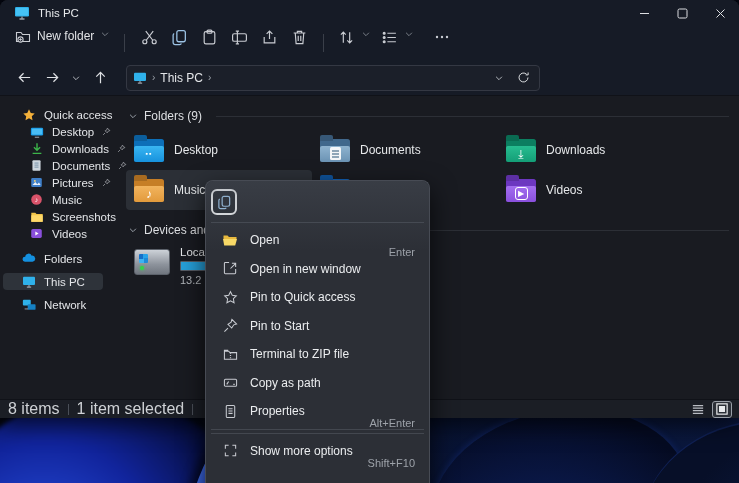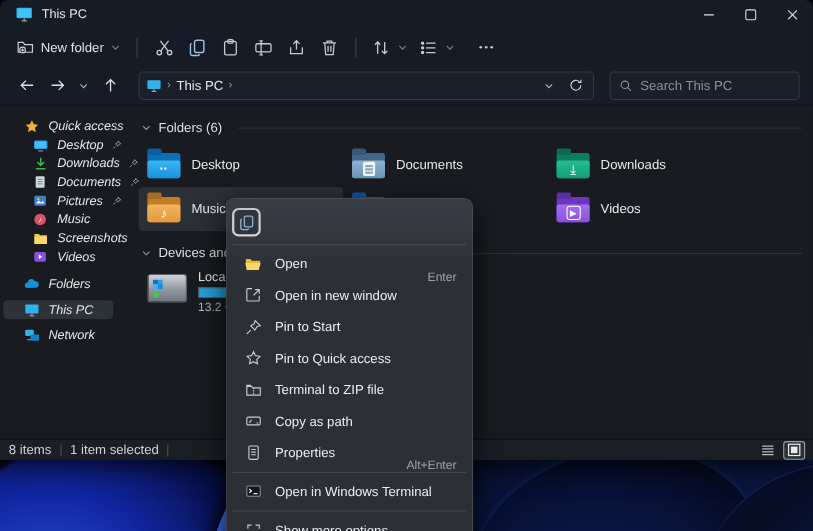--- a/index.html
+++ b/index.html
@@ -31,21 +31,21 @@
   .titlebar { height:26px; background:var(--mica); border-radius:8px 8px 0 0;
       display:flex; align-items:center; padding-left:14px; }
   .titlebar .app-icon { width:16px; height:14px; margin-right:8px; }
   .titlebar .title { font-size:11.5px; color:#e6e8ea; }
   .win-controls { margin-left:auto; display:flex; height:100%; }
   .win-btn { width:38px; height:100%; display:flex; align-items:center; justify-content:center;
       background:none; border:none; cursor:pointer; color:#dcdee1; }
 
   .toolbar { height:34px; background:var(--mica); display:flex; align-items:center; padding:0 10px; }
   .tb-btn { background:none; border:none; height:28px; min-width:30px; border-radius:4px;
-      display:flex; align-items:center; justify-content:center; gap:6px; cursor:pointer; color:#c9ccd2; padding:0 5px; }
+      display:flex; justify-content:center; gap:6px; cursor:pointer; color:#c9ccd2; padding:0 5px; }
   .tb-btn .lbl { font-size:12px; color:#dfe1e4; }
   .tb-sep { width:1px; height:18px; background:#3a3f49; margin:0 9px; }
   .chev { opacity:.75; }
 
   .addressrow { height:36px; background:var(--mica); display:flex; align-items:center; padding:0 12px; gap:4px;
       border-bottom:1px solid #101218; }
   .nav-btn { background:none; border:none; width:24px; height:24px; display:flex; align-items:center;
       justify-content:center; color:#dfe1e4; cursor:pointer; border-radius:4px; }
   .breadcrumb-box { margin-left:10px; flex:0 0 414px; height:26px; background:#1b1f29; border:1px solid #343843;
       border-radius:4px; display:flex; align-items:center; padding:0 6px; gap:5px; }
@@ -56,21 +56,21 @@
       border-radius:4px; display:flex; align-items:center; padding:0 8px; gap:7px; }
   .searchbox input { background:transparent; border:none; outline:none; color:#cfd2d6; font-size:12px; width:100%;
       font-family:"Liberation Sans",sans-serif; }
   .searchbox input::placeholder { color:#8d9299; }
 
   .body { position:relative; display:flex; height:303px; background:var(--panel); }
 
   
   .sidebar { width:120px; padding-top:10px; flex:none; }
   .side-item { height:17px; display:flex; align-items:center; gap:8px; padding-left:18px; padding-right:4px;
-      cursor:pointer; border-radius:4px; margin:0 17px 0 3px;font-style:italic; }
+      cursor:pointer; border-radius:4px; margin:0 17px 0 3px; }
   .side-item.child { padding-left:26px; }
   .side-item.selected { background:var(--selection); }
   .side-item .si-icon { width:15px; height:15px; flex:none; display:flex; align-items:center; justify-content:center; }
   .side-item .si-label { font-size:11.5px; color:#e3e5e8; white-space:nowrap; }
   .side-item .si-pin { margin-left:auto; opacity:.85; }
   .gap8 { margin-top:8px; } .gap6 { margin-top:6px; }
 
   
   .main { flex:1; padding:10px 0 0 6px; position:relative; }
   .section-hdr { display:flex; align-items:center; gap:6px; height:20px; padding-left:2px; }
@@ -109,21 +109,21 @@
       clip-path:polygon(0 0,100% 0,100% 100%,0 100%); border-radius:1px; }
   .drive-info { display:flex; flex-direction:column; gap:3px; }
   .drive-name { font-size:11.5px; color:#e6e8ea; }
   .drive-bar { width:100px; height:10px; background:#3a3f47; border:1px solid #555b64; border-radius:1px; }
   .drive-bar .fill { height:100%; background:var(--drivebar); }
   .drive-free { font-size:11px; color:#b3b7bc; }
 
   
   .statusbar { position:absolute; left:0; right:0; bottom:0; height:19px; background:#1b1e25;
       border-top:1px solid #101218; display:flex; align-items:center; padding:0 8px; gap:8px; }
-  .statusbar .st-text { font-size:12px; color:#cfd2d6; }
+  .statusbar .st-text { font-size:16px; color:#cfd2d6; }
   .st-div { width:1px; height:11px; background:#4a4f58; }
   .view-btns { margin-left:auto; display:flex; gap:6px; }
   .view-btn { width:18px; height:15px; background:none; border:none; display:flex; align-items:center;
       justify-content:center; cursor:pointer; border-radius:2px; }
   .view-btn.active { outline:1px solid #9aa0a8; background:#2c3037; }
 
   
   .context-menu { position:absolute; left:205px; top:180px; width:225px; height:320px;
       background:var(--menubg); border:1px solid #474b54; border-bottom:none; border-radius:8px 8px 0 0;
       box-shadow:0 10px 26px #000b; padding:4px; z-index:10; }
@@ -309,29 +309,20 @@
             </svg>
           </button>
         <button class="nav-btn" style="width:20px;height:20px;">
             <svg width="13" height="13" viewBox="0 0 16 16" fill="none" stroke="#dfe1e4" stroke-width="1.2">
               <path d="M13.5 8A5.5 5.5 0 1 1 11.8 4"></path>
               <path d="M13.7 1.8v3h-3"></path>
             </svg>
           </button>
       </div>
 
-      <div class="searchbox">
-        <span>
-            <svg width="12" height="12" viewBox="0 0 16 16" fill="none" stroke="#8d9299" stroke-width="1.3">
-              <circle cx="6.8" cy="6.8" r="4.5"></circle>
-              <path d="M10.3 10.3L14 14"></path>
-            </svg>
-          </span>
-        <input type="text" placeholder="Search This PC" style="">
-      </div>
     </div>
 
     <div class="body">
 
       <div class="sidebar">
         <div class="side-item">
           <span class="si-icon">
               <svg width="14" height="14" viewBox="0 0 16 16">
                 <path d="M8 1.5l2 4.1 4.5.6-3.3 3.2.8 4.5L8 11.7 4 13.9l.8-4.5L1.5 6.2l4.5-.6z" fill="#f3b03a"></path>
               </svg>
@@ -452,21 +443,21 @@
       </div>
 
       <div class="main">
 
         <div class="section-hdr">
           <span>
               <svg width="10" height="10" viewBox="0 0 12 12" fill="none" stroke="#9aa0a8" stroke-width="1.2">
                 <path d="M2.5 4.5L6 8l3.5-3.5"></path>
               </svg>
             </span>
-          <span class="hdr-label">Folders (6)</span>
+          <span class="hdr-label">Folders (9)</span>
           <span class="hdr-rule"></span>
         </div>
 
         <div class="tile-grid">
           <div class="tile">
             <span class="folder f-desktop">
                 <span class="front">
                   <span class="glyph" style="font-size:7px;letter-spacing:1px;">▪▪</span>
                 </span>
               </span>
@@ -589,33 +580,33 @@
             <path d="M13.5 8.5v4a1 1 0 0 1-1 1h-10a1 1 0 0 1-1-1v-10a1 1 0 0 1 1-1h4"></path>
             <path d="M9.5 2.5h4v4M13.3 2.7L8 8"></path>
           </svg>
         </span>
       <span class="mi-label">Open in new window</span>
       <span class="mi-shortcut"></span>
     </div>
     <div class="menu-item">
       <span class="mi-icon">
           <svg width="15" height="15" viewBox="0 0 16 16" fill="none" stroke="#c9ccd2" stroke-width="1.1">
+            <path d="M8 1.8l1.9 3.9 4.3.6-3.1 3 .7 4.3L8 11.6 4.2 13.6l.7-4.3-3.1-3 4.3-.6z"></path>
+          </svg>
+        </span>
+      <span class="mi-label">Pin to Quick access</span>
+      <span class="mi-shortcut"></span>
+    </div>
+    <div class="menu-item">
+      <span class="mi-icon">
+          <svg width="15" height="15" viewBox="0 0 16 16" fill="none" stroke="#c9ccd2" stroke-width="1.1">
             <path d="M9.5 1.5l5 5-3 .8-2.2 3.4-4-4L8.7 4.5zM5.3 10.7L1.5 14.5"></path>
           </svg>
         </span>
       <span class="mi-label">Pin to Start</span>
-      <span class="mi-shortcut"></span>
-    </div>
-    <div class="menu-item">
-      <span class="mi-icon">
-          <svg width="15" height="15" viewBox="0 0 16 16" fill="none" stroke="#c9ccd2" stroke-width="1.1">
-            <path d="M8 1.8l1.9 3.9 4.3.6-3.1 3 .7 4.3L8 11.6 4.2 13.6l.7-4.3-3.1-3 4.3-.6z"></path>
-          </svg>
-        </span>
-      <span class="mi-label">Pin to Quick access</span>
       <span class="mi-shortcut"></span>
     </div>
     <div class="menu-item">
       <span class="mi-icon">
           <svg width="15" height="15" viewBox="0 0 16 16" fill="none" stroke="#c9ccd2" stroke-width="1.1">
             <path d="M1.5 4.5h4.5L7.5 6h7v7h-13zM1.5 4.5v-1h4"></path>
             <path d="M8 6v1.2M8 8.4v1.2M8 10.8V12" stroke-width="1.3"></path>
           </svg>
         </span>
       <span class="mi-label">Terminal to ZIP file</span>
@@ -637,30 +628,20 @@
             <rect x="3.5" y="1.5" width="9" height="13" rx="1.2"></rect>
             <path d="M5.8 5h4.4M5.8 7.5h4.4M5.8 10h4.4"></path>
           </svg>
         </span>
       <span class="mi-label">Properties</span>
       <span class="mi-shortcut">Alt+Enter</span>
     </div>
 
     <div class="menu-sep"></div>
 
-    <div class="menu-item">
-      <span class="mi-icon">
-          <svg width="15" height="15" viewBox="0 0 16 16">
-            <rect x="1.5" y="3" width="13" height="10" rx="1.3" fill="#14171d" stroke="#8b9096" stroke-width="1"></rect>
-            <path d="M3.8 6l2.2 1.8-2.2 1.8M8 10.5h3.8" fill="none" stroke="#e8eaec" stroke-width="1.2"></path>
-          </svg>
-        </span>
-      <span class="mi-label">Open in Windows Terminal</span>
-      <span class="mi-shortcut"></span>
-    </div>
 
     <div class="menu-sep"></div>
 
     <div class="menu-item">
       <span class="mi-icon">
           <svg width="15" height="15" viewBox="0 0 16 16" fill="none" stroke="#c9ccd2" stroke-width="1.1">
             <path d="M2.5 6V2.5H6M13.5 10v3.5H10M10 2.5h3.5V6M6 13.5H2.5V10"></path>
           </svg>
         </span>
       <span class="mi-label">Show more options</span>

